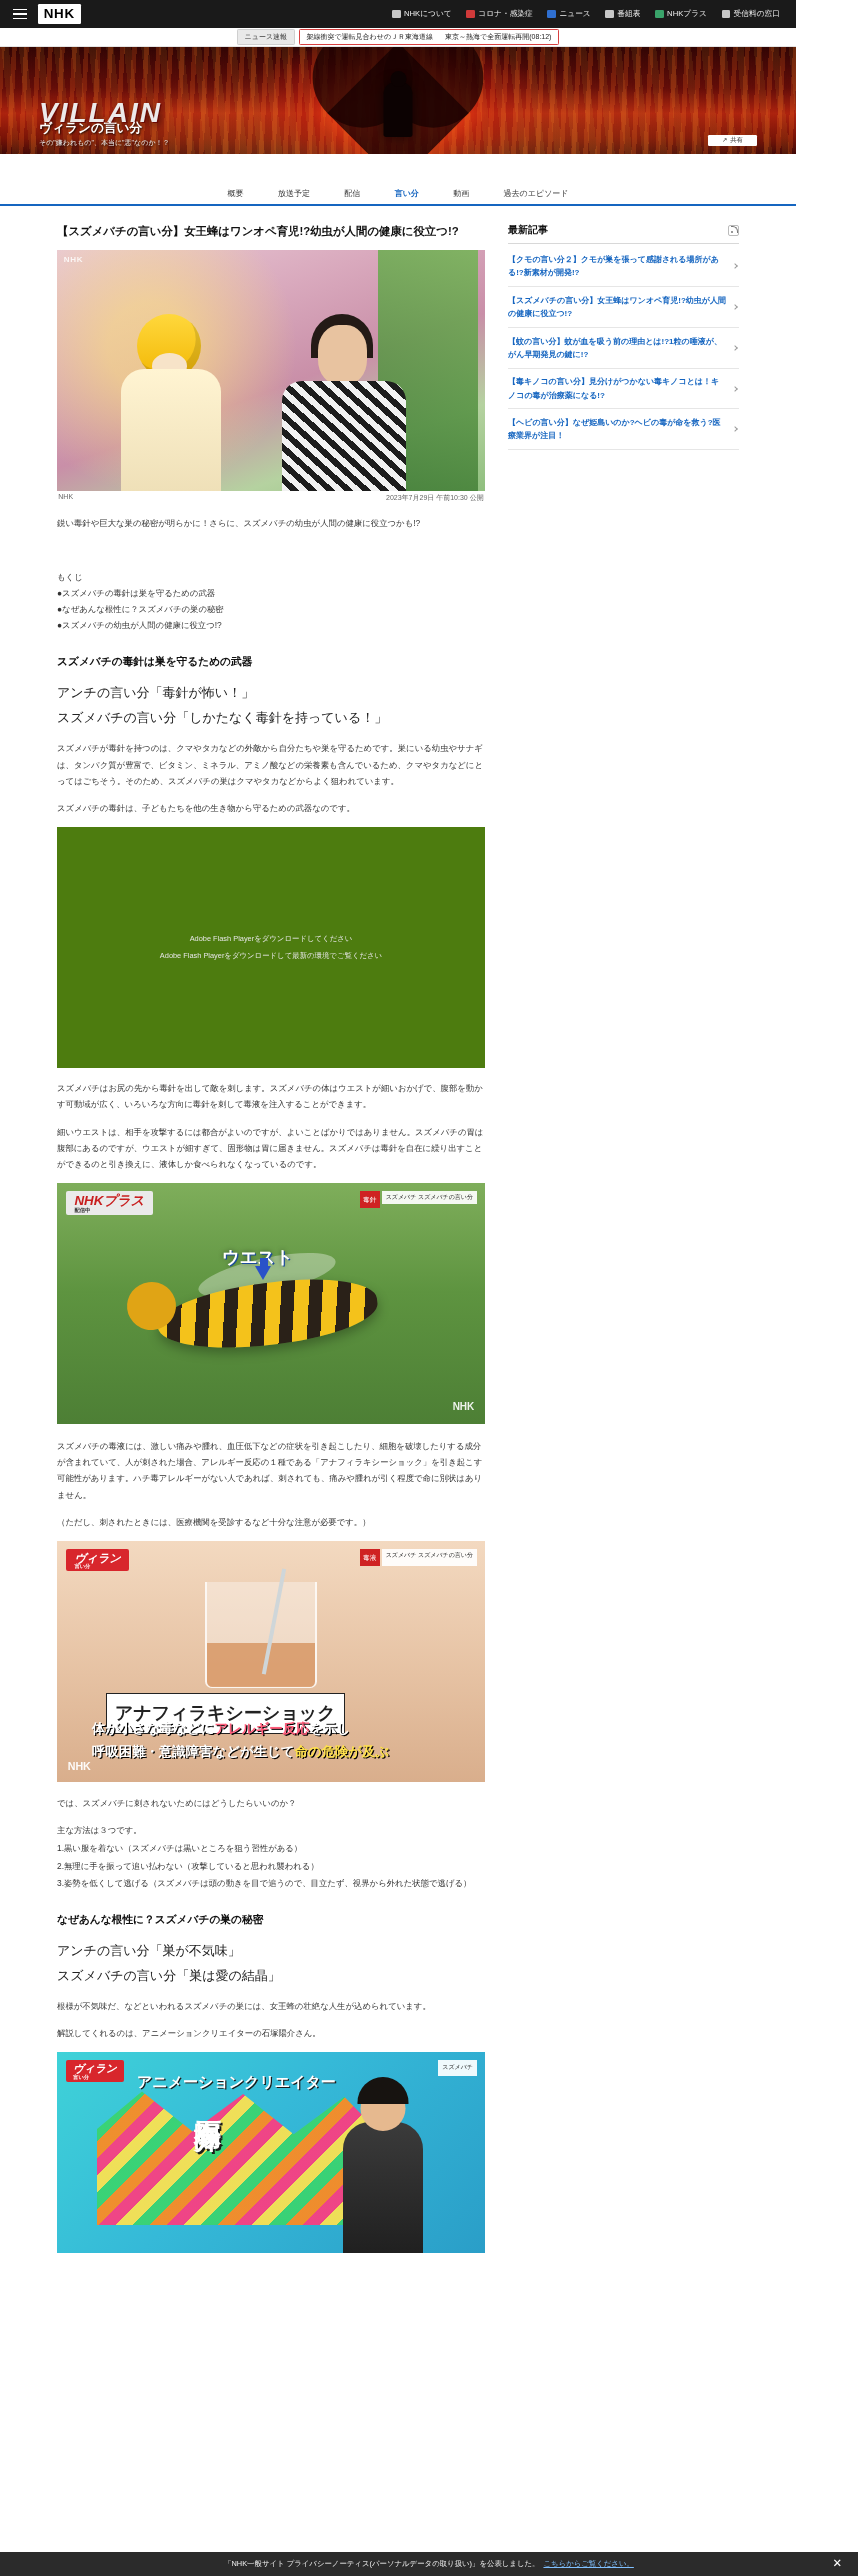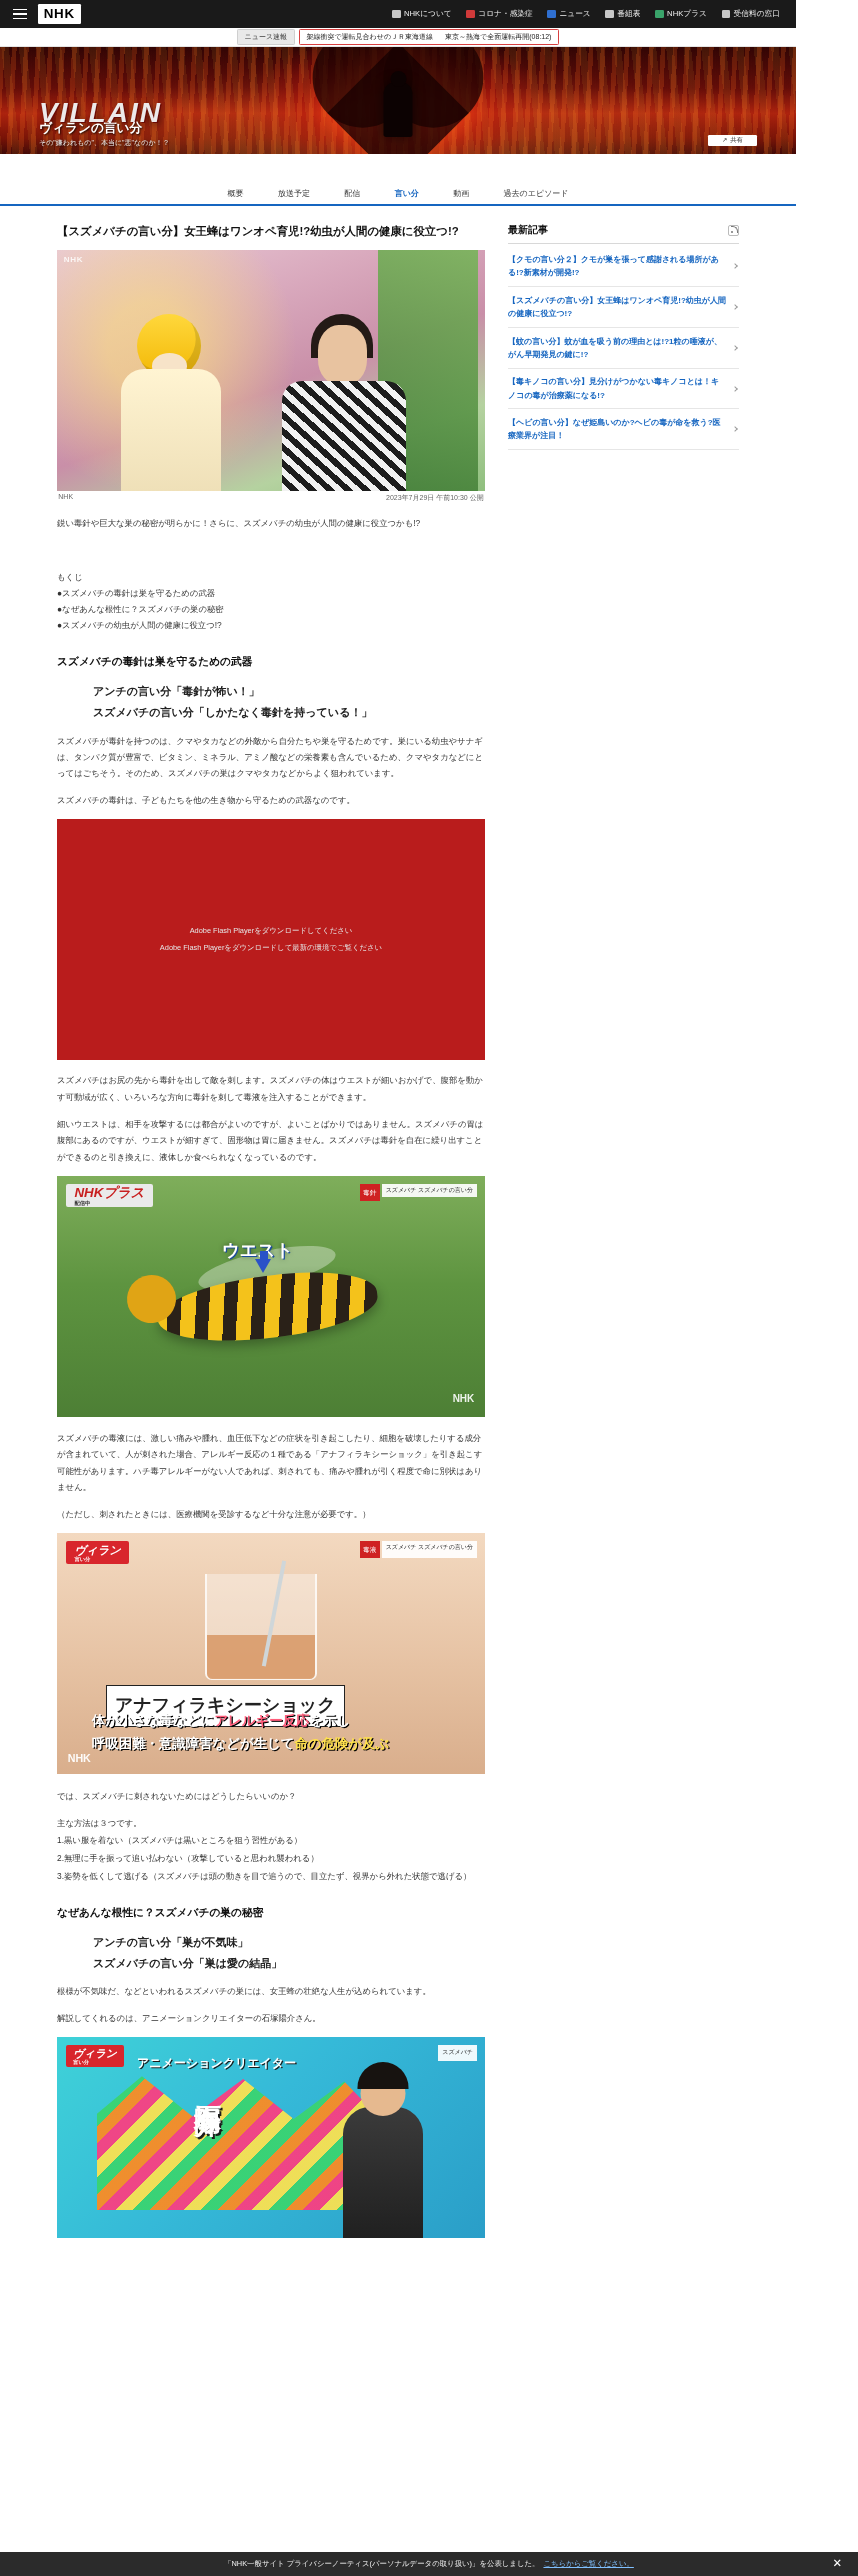--- a/index.html
+++ b/index.html
@@ -299,25 +299,25 @@
   .toc { margin-bottom: 13.4px; margin-top: 38px; }
   .toc div { font-size: 8.4px; line-height: 1.9; color: #333; }
 
   h2.sec {
     font-size: 10.7px;
     font-weight: bold;
     color: #111;
     margin: 17.4px 0 9.4px;
   }
   .quote-lines { margin-bottom: 9.4px; }
-  .quote-lines div { font-size: 11px; font-weight: bold; line-height: 1.9; color: #222; margin-left: 36px; }
+  .quote-lines div { font-size: 13px; font-weight: normal; line-height: 1.9; color: #222; }
 
   .video-box {
     width: 428px; height: 241px;
-    background: #b91c1c;
+    background: #4d7c0f;
     color: #e6e6e6;
     display: flex; flex-direction: column;
     align-items: center; justify-content: center;
     gap: 2.7px;
     font-size: 7.4px;
     margin: 6.7px 0 12px;
     text-align: center;
   }
 
   
@@ -465,21 +465,21 @@
   }
   .p4 .kanji {
     position: absolute; left: 124px; top: 47px;
     font-size: 27px; font-weight: bold; color: #fff;
     writing-mode: vertical-rl;
     text-shadow: 2px 2px 0 #1b1b1b;
     letter-spacing: 1.3px;
   }
   .p4 .label-top {
     position: absolute; left: 80px; top: 14.7px;
-    font-size: 12px; color: #fff; font-weight: bold;
+    font-size: 15px; color: #fff; font-weight: bold;
     text-shadow: 1.3px 1.3px 0 #1b1b1b;
   }
   .p4 .person {
     position: absolute; right: 62px; top: 70px;
     width: 80px; height: 131px;
     background: linear-gradient(180deg, #3b3b3b 0%, #202020 100%);
     border-radius: 27px 27px 0 0;
   }
   .p4 .person:before {
     content: ""; position: absolute;

